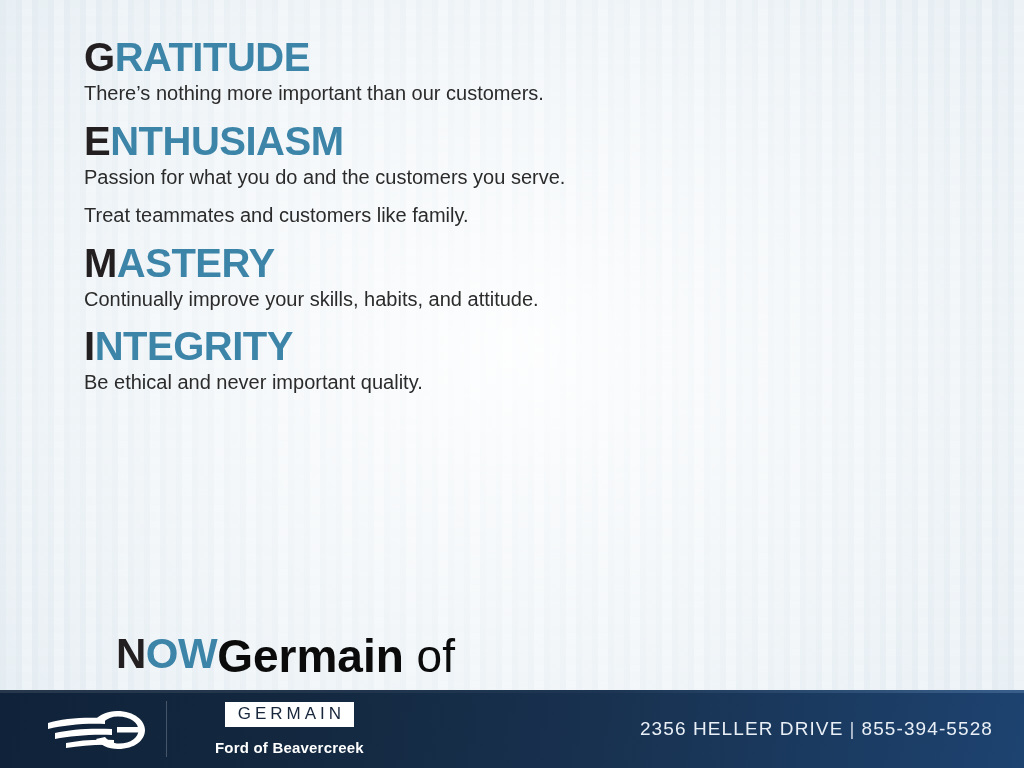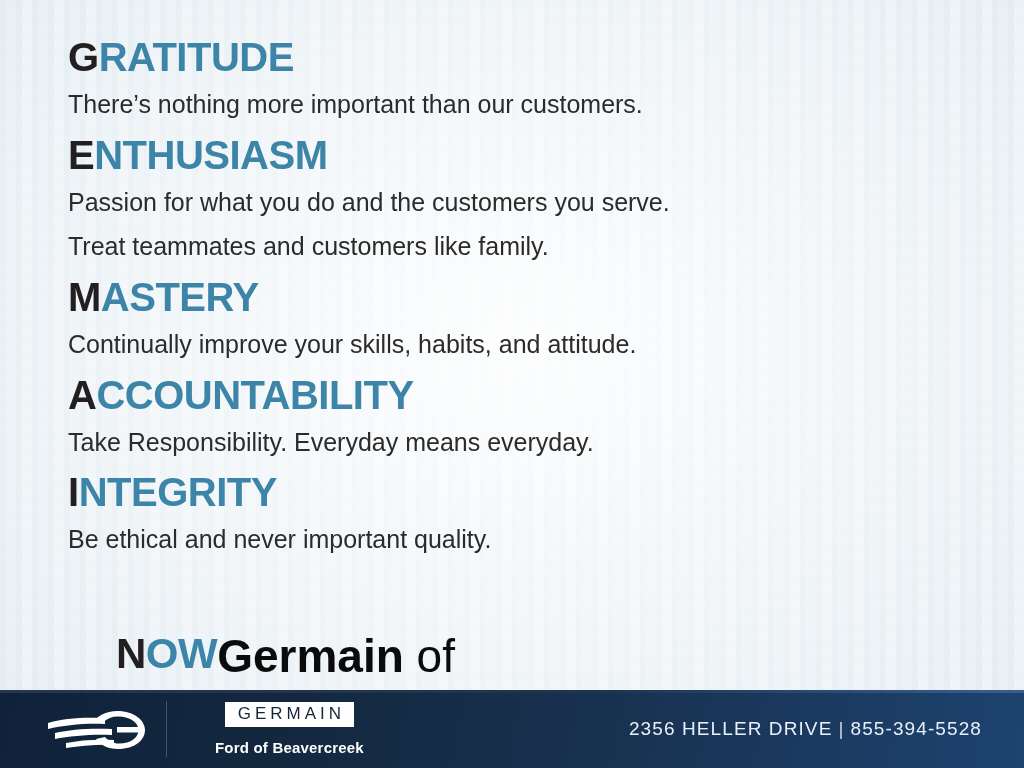--- a/index.html
+++ b/index.html
@@ -36,39 +36,39 @@
     pointer-events:none;
   }
   #vignette {
     position:absolute; inset:0;
     background:radial-gradient(ellipse at 50% 45%, rgba(255,255,255,0.92) 0%, rgba(255,255,255,0.55) 45%, rgba(236,243,248,0.12) 100%);
     pointer-events:none;
   }
 
   #values {
     position:absolute;
-    left:68px; top:36px;
+    left:84px; top:36px;
     width:900px;
     z-index:3;
   }
   .value-block { margin-bottom:14px; }
   .value-word {
     font-size:40px;
     font-weight:bold;
     letter-spacing:-0.5px;
     line-height:1.08;
     white-space:nowrap;
   }
   .vw-first { color:#231f20; }
   .vw-rest  { color:#3d85a8; }
   .value-desc {
-    font-size:25px;
+    font-size:20px;
     color:#2b2b2b;
     line-height:1.22;
-    margin-top:10px;
+    margin-top:2px;
     white-space:nowrap;
   }
 
   #now-row {
     position:absolute;
     left:76px; top:632px;
     width:920px;
     z-index:3;
     display:flex;
     align-items:flex-start;
@@ -112,21 +112,21 @@
     letter-spacing:4px;
     padding:2px 9px 3px 13px;
     display:inline-block;
     line-height:1.18;
   }
   #germain-sub {
     color:#ffffff; font-size:15px; font-weight:bold;
     margin-top:12px; letter-spacing:0.2px;
   }
   #footer-contact {
-    margin-left:auto; margin-right:42px;
+    margin-left:auto; margin-right:31px;
     color:#e9eff6; font-size:19px; letter-spacing:1.1px;
     white-space:nowrap;
   }
   #footer-contact .sep { padding:0 6px; opacity:0.85; }
 </style>
 </head>
 <body>
 
 <div id="slide">
 
@@ -148,24 +148,20 @@
 
     <div class="value-block">
       <div class="value-desc">Treat teammates and customers like family.</div>
     </div>
 
     <div class="value-block">
       <div class="value-word"><span class="vw-first">M</span><span class="vw-rest">ASTERY</span></div>
       <div class="value-desc">Continually improve your skills, habits, and attitude.</div>
     </div>
 
-    <div class="value-block">
-      <div class="value-word"><span class="vw-first">A</span><span class="vw-rest">CCOUNTABILITY</span></div>
-      <div class="value-desc">Take Responsibility. Everyday means everyday.</div>
-    </div>
 
     <div class="value-block">
       <div class="value-word"><span class="vw-first">I</span><span class="vw-rest">NTEGRITY</span></div>
       <div class="value-desc">Be ethical and never important quality.</div>
     </div>
 
   </div>
 
   <div id="now-row">
     <div id="now-word"><span class="vw-first">N</span><span class="vw-rest">OW</span></div>

